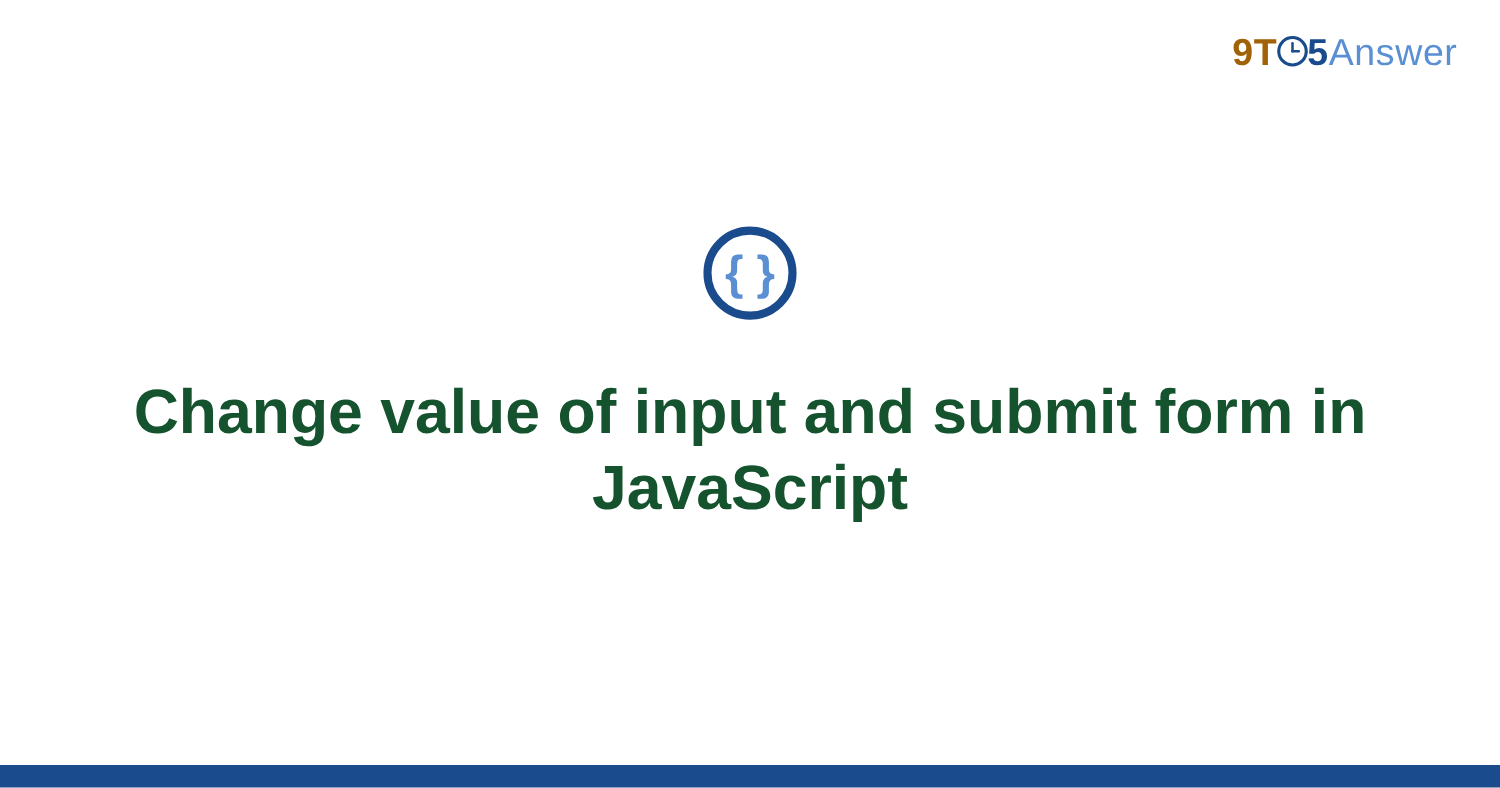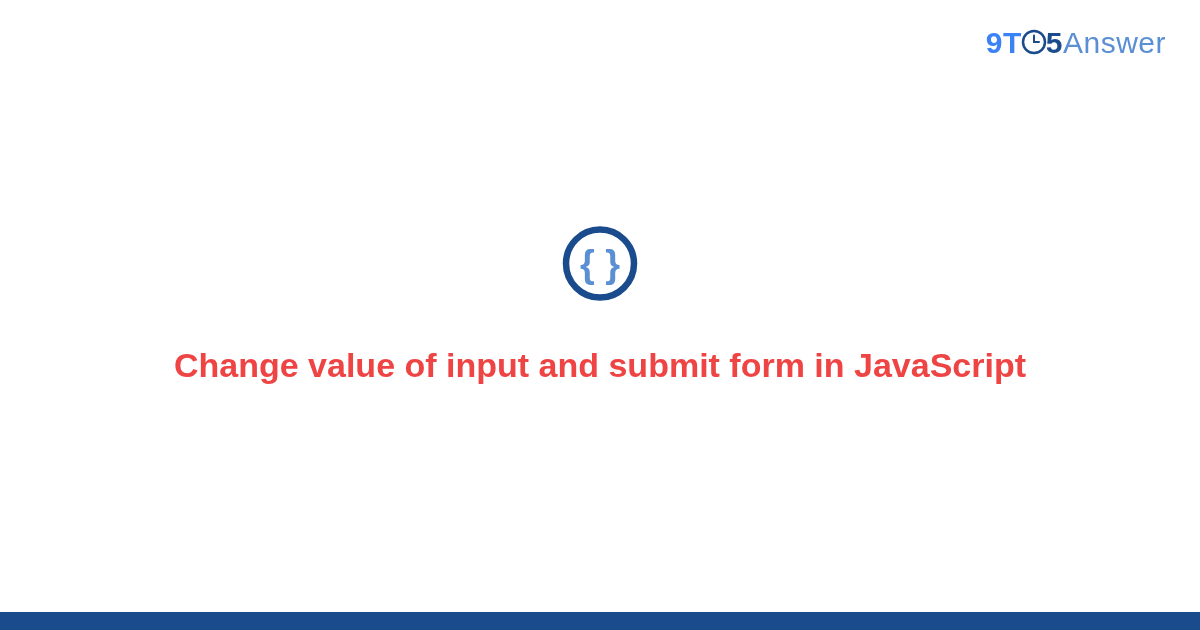--- a/index.html
+++ b/index.html
@@ -18,21 +18,21 @@
     .logo {
       position: absolute;
       top: 26px;
       right: 34px;
       font-size: 30px;
       font-weight: 600;
       letter-spacing: 0.5px;
       color: #1a4b8c;
     }
     .logo .nine-t {
-      color: #3b82f6;
+      color: #a16207;
       font-weight: 700;
     }
     .logo .clock {
       display: inline-block;
       vertical-align: -2px;
       margin: 0 -1px;
     }
     .logo .five {
       color: #1a4b8c;
       font-weight: 700;
@@ -53,23 +53,23 @@
     .category-icon {
       margin: 0 auto 42px auto;
       width: 78px;
       height: 78px;
     }
     .category-icon svg {
       width: 100%;
       height: 100%;
     }
     .title {
-      font-size: 34px;
+      font-size: 50px;
       font-weight: 700;
-      color: #ef4444;
+      color: #14532d;
       line-height: 1.22;
       padding: 0 40px;
     }
     .footer-bar {
       position: absolute;
       bottom: 0;
       left: 0;
       right: 0;
       height: 18px;
       background: #1a4b8c;

